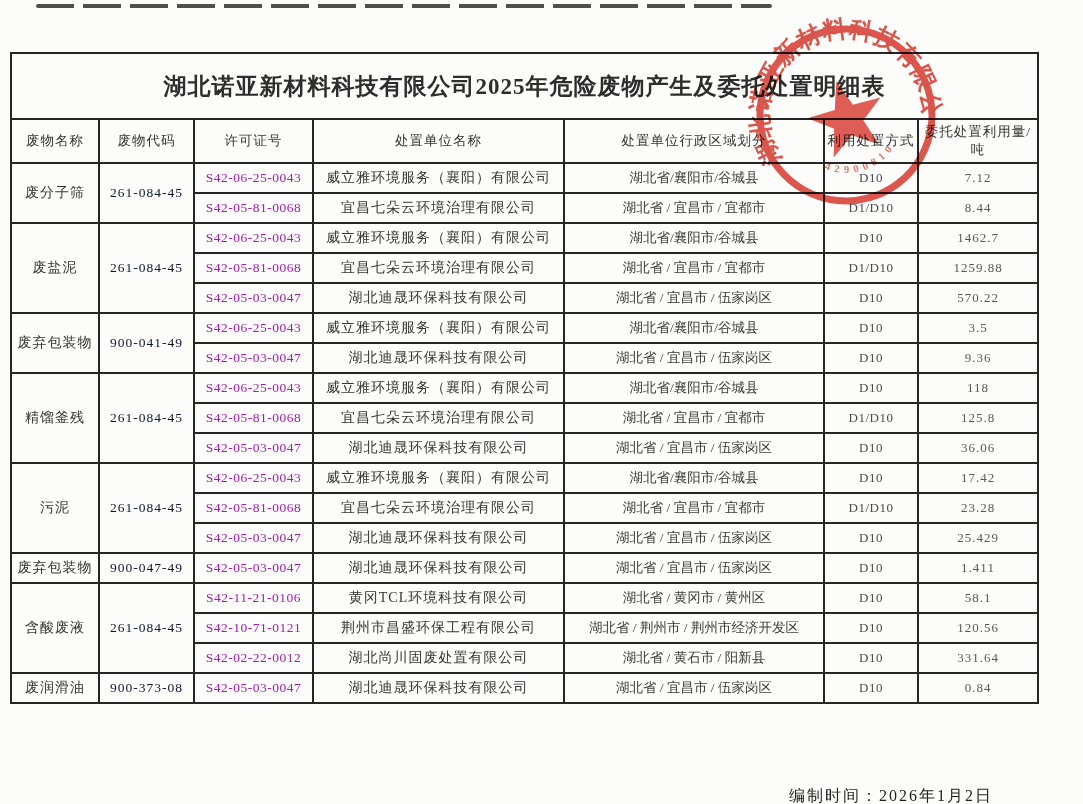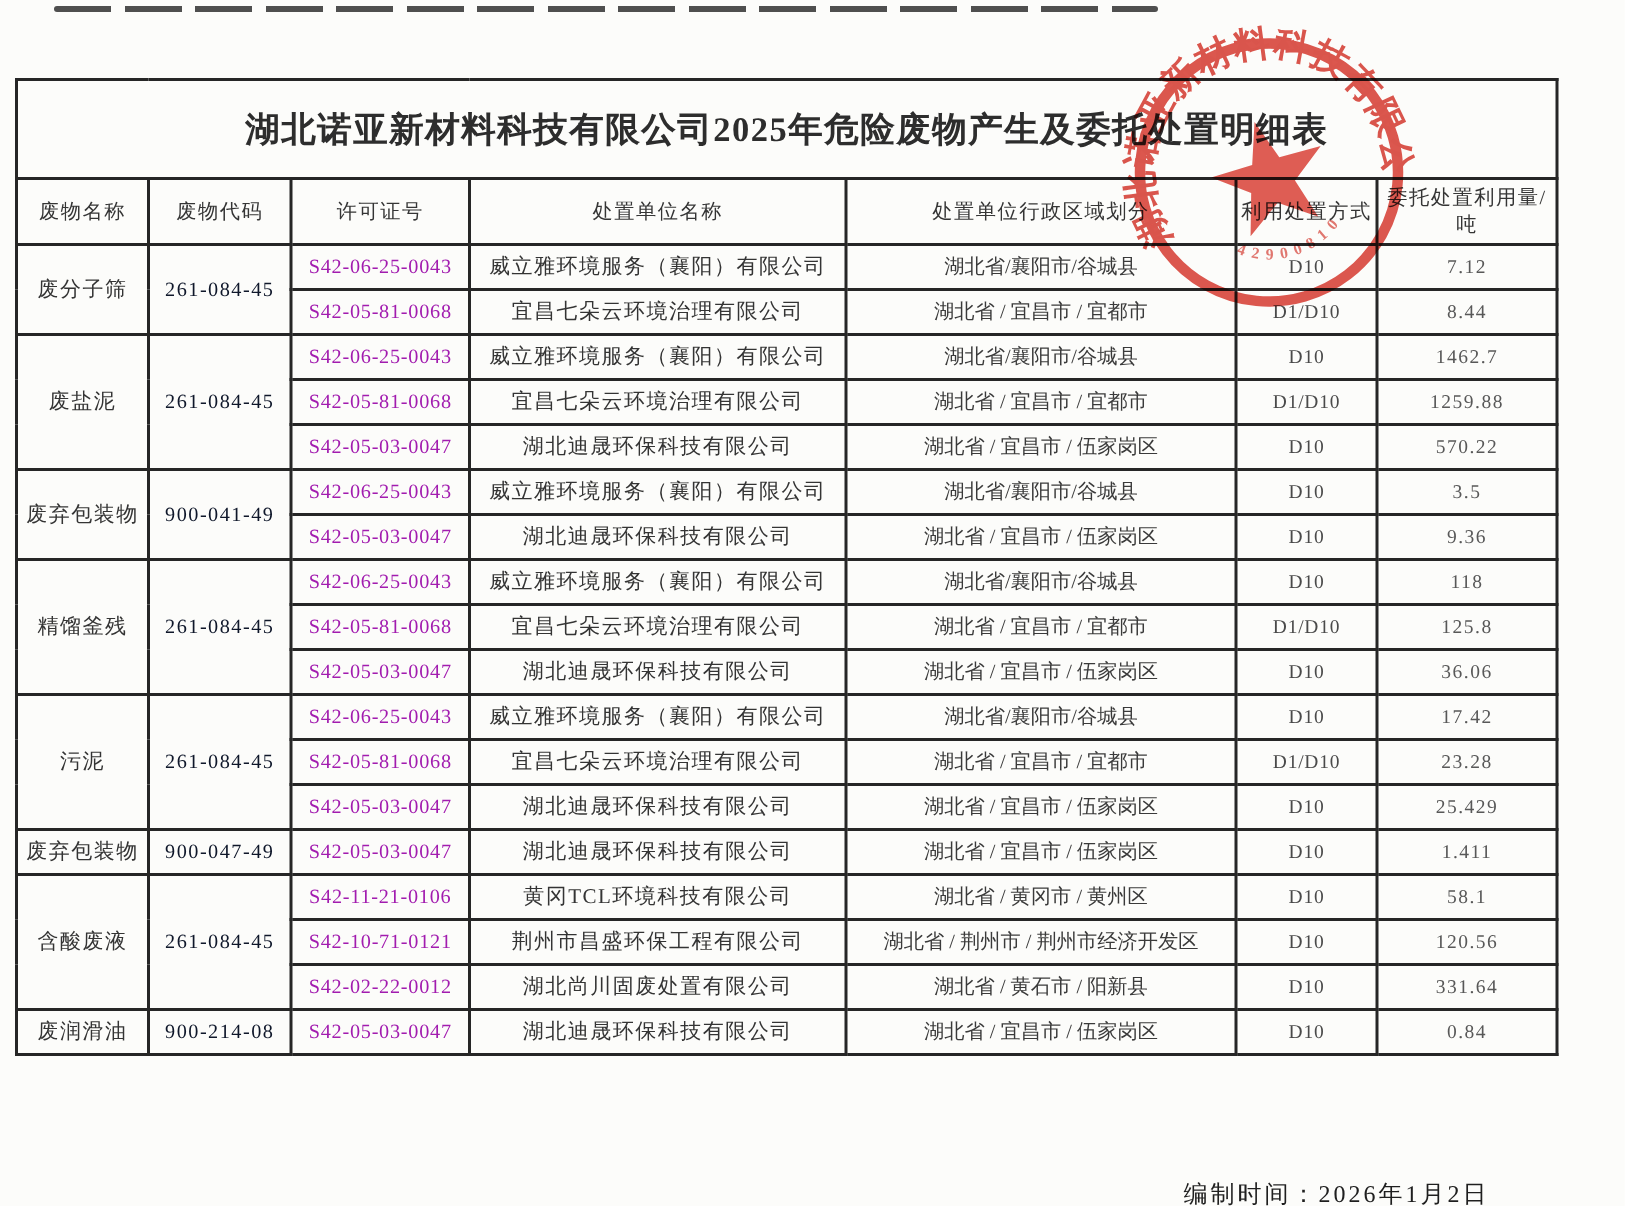--- a/index.html
+++ b/index.html
@@ -205,21 +205,21 @@
       </tr>
       <tr>
         <td class="license-cell">S42-02-22-0012</td>
         <td class="company-cell">湖北尚川固废处置有限公司</td>
         <td class="region-cell">湖北省 / 黄石市 / 阳新县</td>
         <td class="method-cell">D10</td>
         <td class="amount-cell">331.64</td>
       </tr>
       <tr>
         <td class="waste-name-cell">废润滑油</td>
-        <td class="waste-code-cell">900-214-08</td>
+        <td class="waste-code-cell">900-373-08</td>
         <td class="license-cell">S42-05-03-0047</td>
         <td class="company-cell">湖北迪晟环保科技有限公司</td>
         <td class="region-cell">湖北省 / 宜昌市 / 伍家岗区</td>
         <td class="method-cell">D10</td>
         <td class="amount-cell">0.84</td>
       </tr>
     </tbody>
 </table>
 
 <svg class="stamp" viewBox="0 0 220 220" aria-hidden="true">

